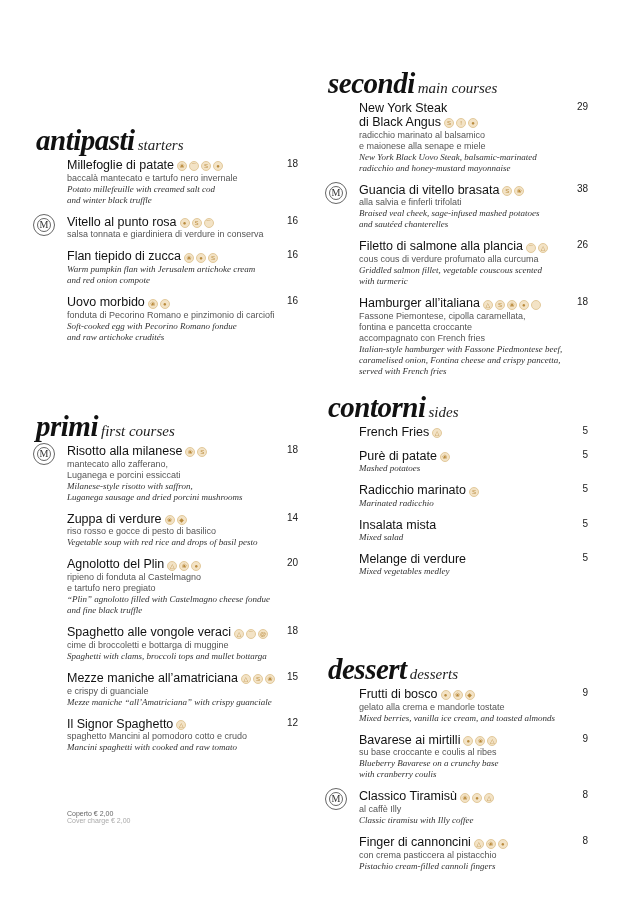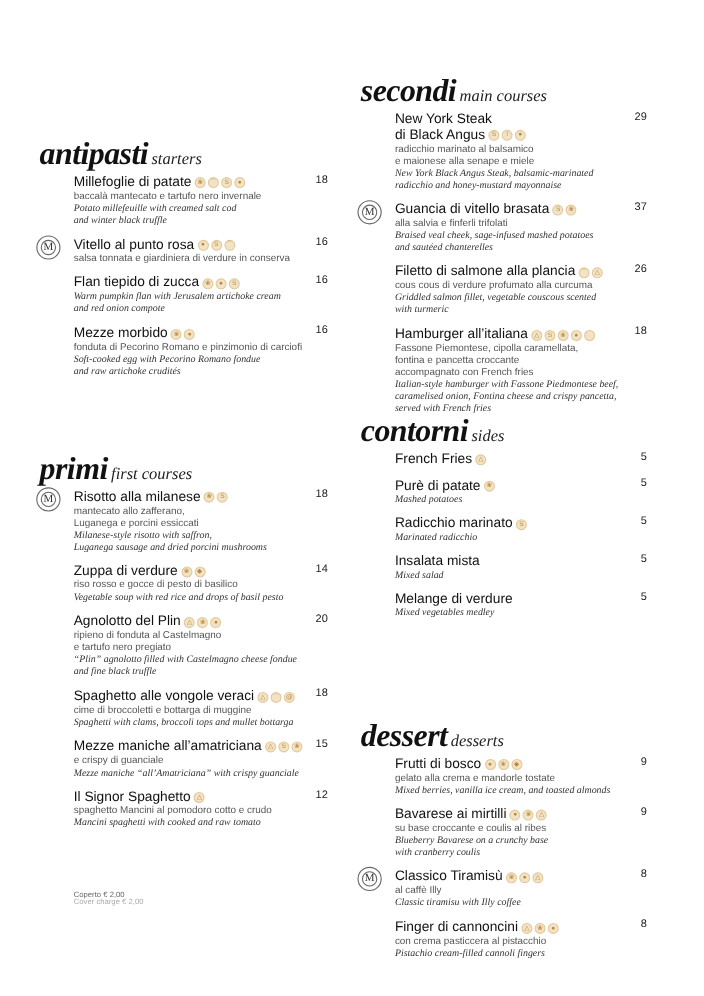--- a/index.html
+++ b/index.html
@@ -46,21 +46,21 @@
         <div class="item-price">16</div>
         <div class="it-desc">salsa tonnata e giardiniera di verdure in conserva</div>
       </div>
       <div class="item">
         <div class="item-name"><span>Flan tiepido di zucca</span><span class="icons"><span class="ico">❀</span><span class="ico">●</span><span class="ico">S</span></span></div>
         <div class="item-price">16</div>
         <div class="it-en">Warm pumpkin flan with Jerusalem artichoke cream</div>
         <div class="it-en">and red onion compote</div>
       </div>
       <div class="item">
-        <div class="item-name"><span>Mezze morbido</span><span class="icons"><span class="ico">❀</span><span class="ico">●</span></span></div>
+        <div class="item-name"><span>Uovo morbido</span><span class="icons"><span class="ico">❀</span><span class="ico">●</span></span></div>
         <div class="item-price">16</div>
         <div class="it-desc">fonduta di Pecorino Romano e pinzimonio di carciofi</div>
         <div class="it-en">Soft-cooked egg with Pecorino Romano fondue</div>
         <div class="it-en">and raw artichoke crudités</div>
       </div>
     </div>
   <div class="section" style="top:410px;">
       <div class="sec-title"><span class="sec-main">primi</span><span class="sec-sub">first courses</span></div>
       <div class="item">
         <div class="logo">
@@ -113,29 +113,29 @@
 </div>
 
 <div class="col col-right" style="top:0;height:695px;">
   <div class="section" style="top:67px;">
       <div class="sec-title"><span class="sec-main">secondi</span><span class="sec-sub">main courses</span></div>
       <div class="item">
         <div class="item-name"><span>New York Steak</span><br><span>di Black Angus</span><span class="icons"><span class="ico">S</span><span class="ico">!</span><span class="ico">●</span></span></div>
         <div class="item-price">29</div>
         <div class="it-desc">radicchio marinato al balsamico</div>
         <div class="it-desc">e maionese alla senape e miele</div>
-        <div class="it-en">New York Black Angus Steak, balsamic-marinated</div>
+        <div class="it-en">New York Black Uovo Steak, balsamic-marinated</div>
         <div class="it-en">radicchio and honey-mustard mayonnaise</div>
       </div>
       <div class="item">
         <div class="logo">
           <span>M</span>
         </div>
         <div class="item-name"><span>Guancia di vitello brasata</span><span class="icons"><span class="ico">S</span><span class="ico">❀</span></span></div>
-        <div class="item-price">37</div>
+        <div class="item-price">38</div>
         <div class="it-desc">alla salvia e finferli trifolati</div>
         <div class="it-en">Braised veal cheek, sage-infused mashed potatoes</div>
         <div class="it-en">and sautéed chanterelles</div>
       </div>
       <div class="item">
         <div class="item-name"><span>Filetto di salmone alla plancia</span><span class="icons"><span class="ico">⌒</span><span class="ico">△</span></span></div>
         <div class="item-price">26</div>
         <div class="it-desc">cous cous di verdure profumato alla curcuma</div>
         <div class="it-en">Griddled salmon fillet, vegetable couscous scented</div>
         <div class="it-en">with turmeric</div>
@@ -144,21 +144,21 @@
         <div class="item-name"><span>Hamburger all’italiana</span><span class="icons"><span class="ico">△</span><span class="ico">S</span><span class="ico">❀</span><span class="ico">●</span><span class="ico"></span></span></div>
         <div class="item-price">18</div>
         <div class="it-desc">Fassone Piemontese, cipolla caramellata,</div>
         <div class="it-desc">fontina e pancetta croccante</div>
         <div class="it-desc">accompagnato con French fries</div>
         <div class="it-en">Italian-style hamburger with Fassone Piedmontese beef,</div>
         <div class="it-en">caramelised onion, Fontina cheese and crispy pancetta,</div>
         <div class="it-en">served with French fries</div>
       </div>
     </div>
-  <div class="section" style="top:376px;">
+  <div class="section" style="top:391px;">
       <div class="sec-title"><span class="sec-main">contorni</span><span class="sec-sub">sides</span></div>
       <div class="item">
         <div class="item-name"><span>French Fries</span><span class="icons"><span class="ico">△</span></span></div>
         <div class="item-price">5</div>
       </div>
       <div class="item">
         <div class="item-name"><span>Purè di patate</span><span class="icons"><span class="ico">❀</span></span></div>
         <div class="item-price">5</div>
         <div class="it-en">Mashed potatoes</div>
       </div>

